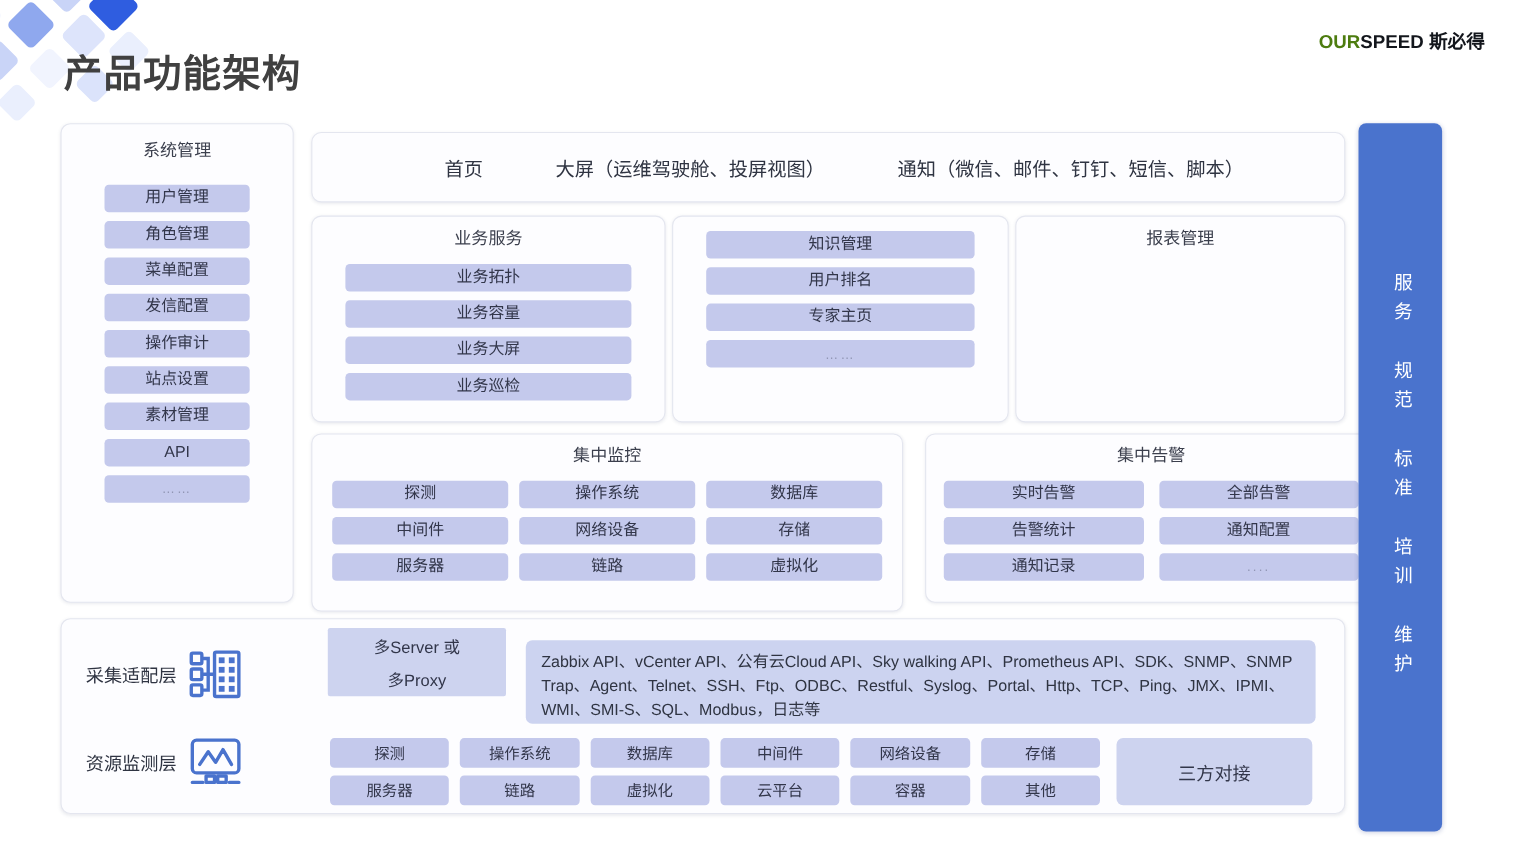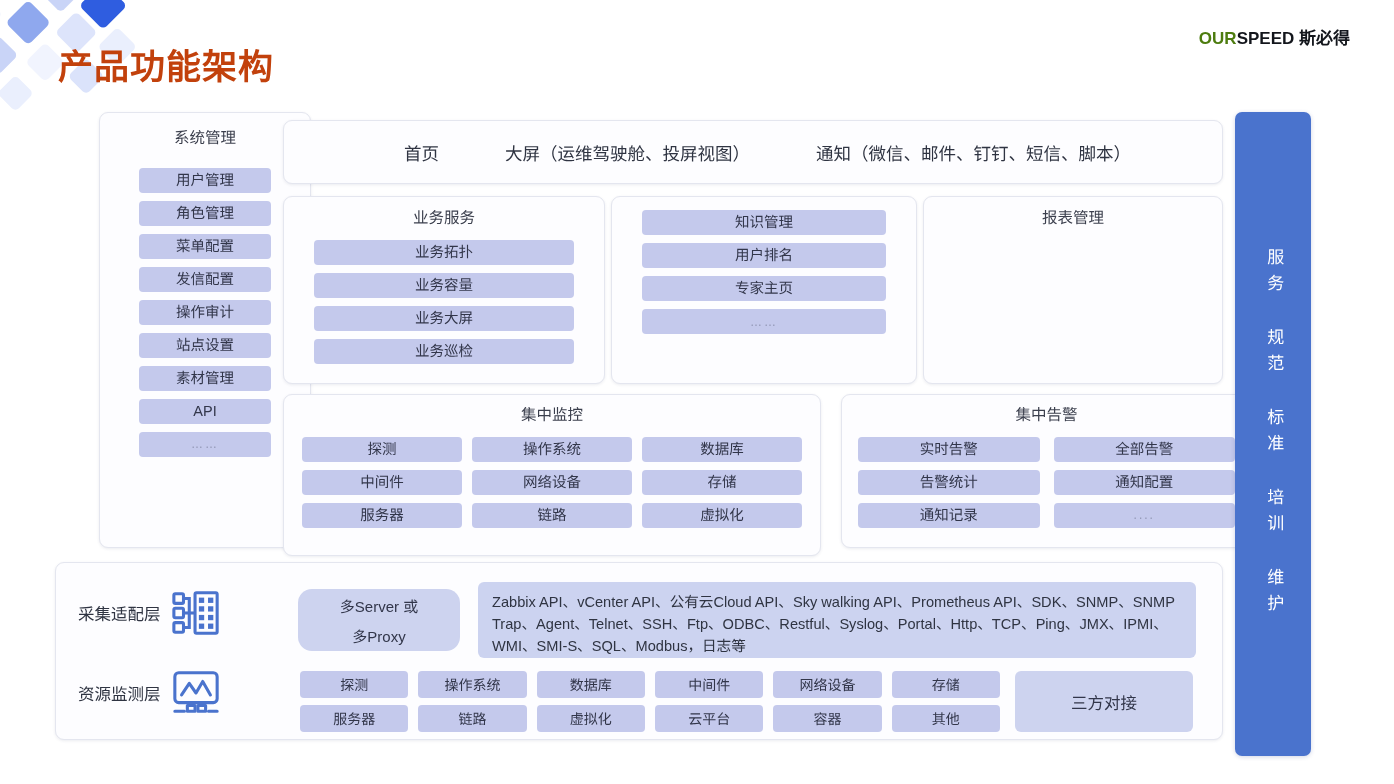--- a/index.html
+++ b/index.html
@@ -28,21 +28,21 @@
     position: absolute;
     left: 0; top: 0;
     width: 1394px; height: 108px;
     z-index: 2;
   }
   #page-title {
     position: absolute;
     left: 58px; top: 38px;
     font-size: 35px;
     font-weight: bold;
-    color: #c2410c;
+    color: #404040;
     letter-spacing: 1px;
   }
   #brand {
     position: absolute;
     right: 44px; top: 24px;
     font-size: 17px;
     font-weight: bold;
     white-space: nowrap;
   }
   #brand .b-red { color: #4d7c0f; }
@@ -75,21 +75,20 @@
     line-height: 1;
     text-align: center;
   }
   .chip.dots { color: #9196b4; font-size: 12px; letter-spacing: 2px; }
 
   
   #sys-card {
     left: 55px; top: 112px;
     width: 212px; height: 436px;
     padding-top: 17px;
-    margin-left: 44px;
   }
   #sys-card .card-title { margin-bottom: 22px; }
   #sys-list {
     display: flex;
     flex-direction: column;
     gap: 8px;
     padding: 0 39px;
   }
   #sys-list .chip { height: 25px; }
 
@@ -180,24 +179,24 @@
   .layer-label {
     font-size: 16.5px;
     color: #2f3442;
     white-space: nowrap;
     margin-right: 10px;
   }
   .layer-icon { width: 50px; height: 52px; display: block; }
 
   #proxy-chip {
     position: absolute;
-    left: 298px; top: 589px;
+    left: 298px; top: 571px;
     width: 162px; height: 62px;
     background: #cdd3ef;
-    border-radius: 14px;
+    border-radius: 2px;
     display: flex;
     flex-direction: column;
     align-items: center;
     justify-content: center;
     gap: 9px;
     color: #32364a;
     font-size: 15px;
     z-index: 3;
   }
   #proto-box {

